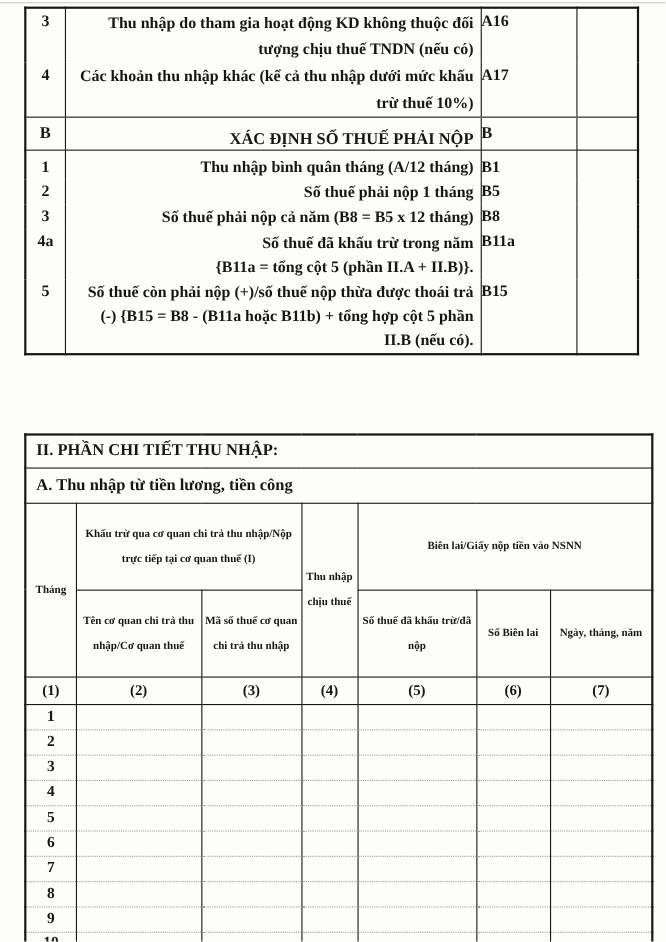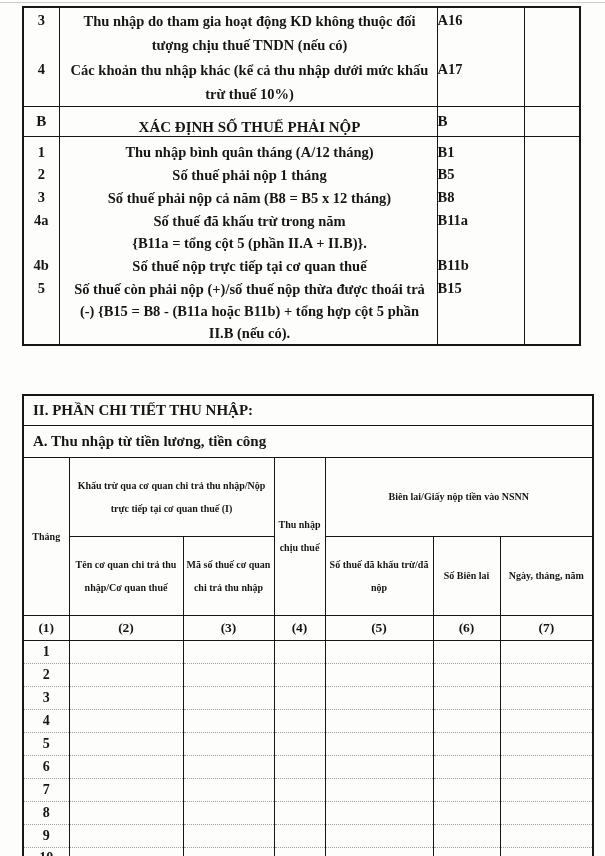--- a/index.html
+++ b/index.html
@@ -11,21 +11,21 @@
   }
   .scan-edge { position: absolute; top: 2px; left: 0; width: 605px; height: 1px; background: #cccccc; }
 
   table { border-collapse: collapse; table-layout: fixed; position: absolute; }
   td, th { font-weight: bold; overflow: hidden; padding: 0; }
 
   
   #t1 { left: 22px; top: 6px; width: 559px; border: 2px solid #161616; font-size: 14.5px; }
   #t1 td { border-left: 1.6px solid #161616; border-right: 1.6px solid #161616; vertical-align: top; line-height: 24px; }
   #t1 .num  { text-align: center; }
-  #t1 .desc { padding: 1px 6px 0 9px; text-align: center; }
+  #t1 .desc { padding: 1px 6px 0 9px; text-align: right; }
   #t1 .code { text-align: left; }
   #t1 .ln   { display: block; }
   #t1 tr.bhead td { vertical-align: middle; line-height: normal; font-size: 15px;
                     border-top: 1.6px solid #161616; border-bottom: 1.6px solid #161616; }
   #t1 tr.bhead .desc { padding-top: 12px; }
   #t1 tr.breg td { line-height: 22px; }
   #t1 tr.breg-first td { padding-top: 4px; }
   #t1 tr.breg-first .desc { padding-top: 4px; }
 
   
@@ -110,28 +110,20 @@
   <tr class="breg" style="height:44px">
     <td class="num">4a</td>
     <td class="desc">
       <span class="ln">Số thuế đã khấu trừ trong năm</span>
       <span class="ln">{B11a = tổng cột 5 (phần II.A + II.B)}.</span>
     </td>
     <td class="code">B11a</td>
     <td class="val"></td>
   </tr>
 
-  <tr class="breg" style="height:22px">
-    <td class="num">4b</td>
-    <td class="desc">
-      <span class="ln">Số thuế nộp trực tiếp tại cơ quan thuế</span>
-    </td>
-    <td class="code">B11b</td>
-    <td class="val"></td>
-  </tr>
 
   <tr class="breg" style="height:66px">
     <td class="num">5</td>
     <td class="desc">
       <span class="ln">Số thuế còn phải nộp (+)/số thuế nộp thừa được thoái trả</span>
       <span class="ln">(-) {B15 = B8 - (B11a hoặc B11b) + tổng hợp cột 5 phần</span>
       <span class="ln">II.B (nếu có).</span>
     </td>
     <td class="code">B15</td>
     <td class="val"></td>

